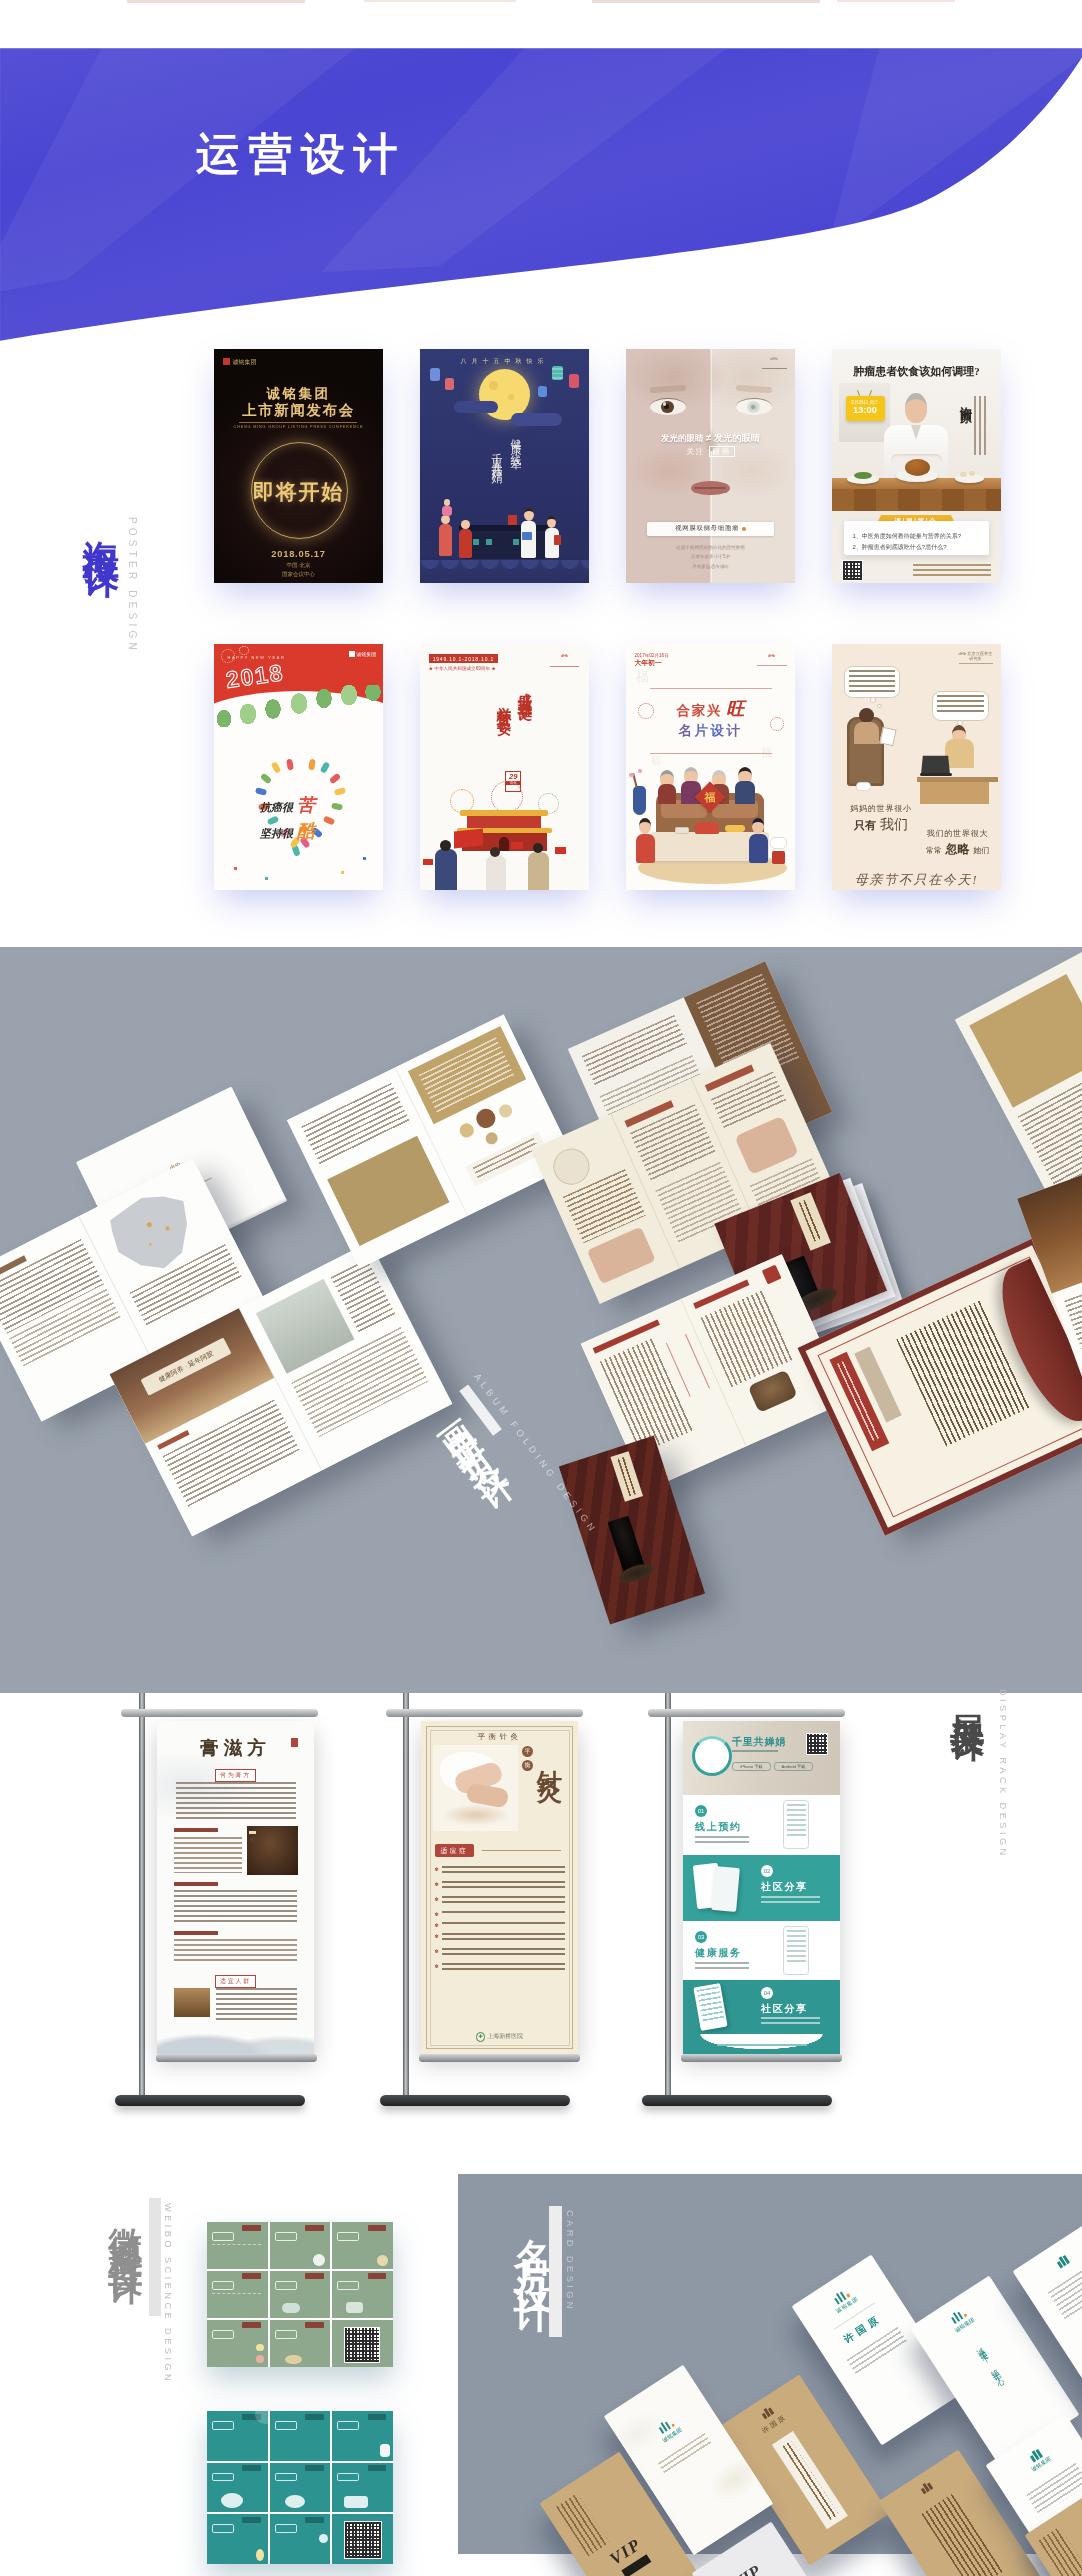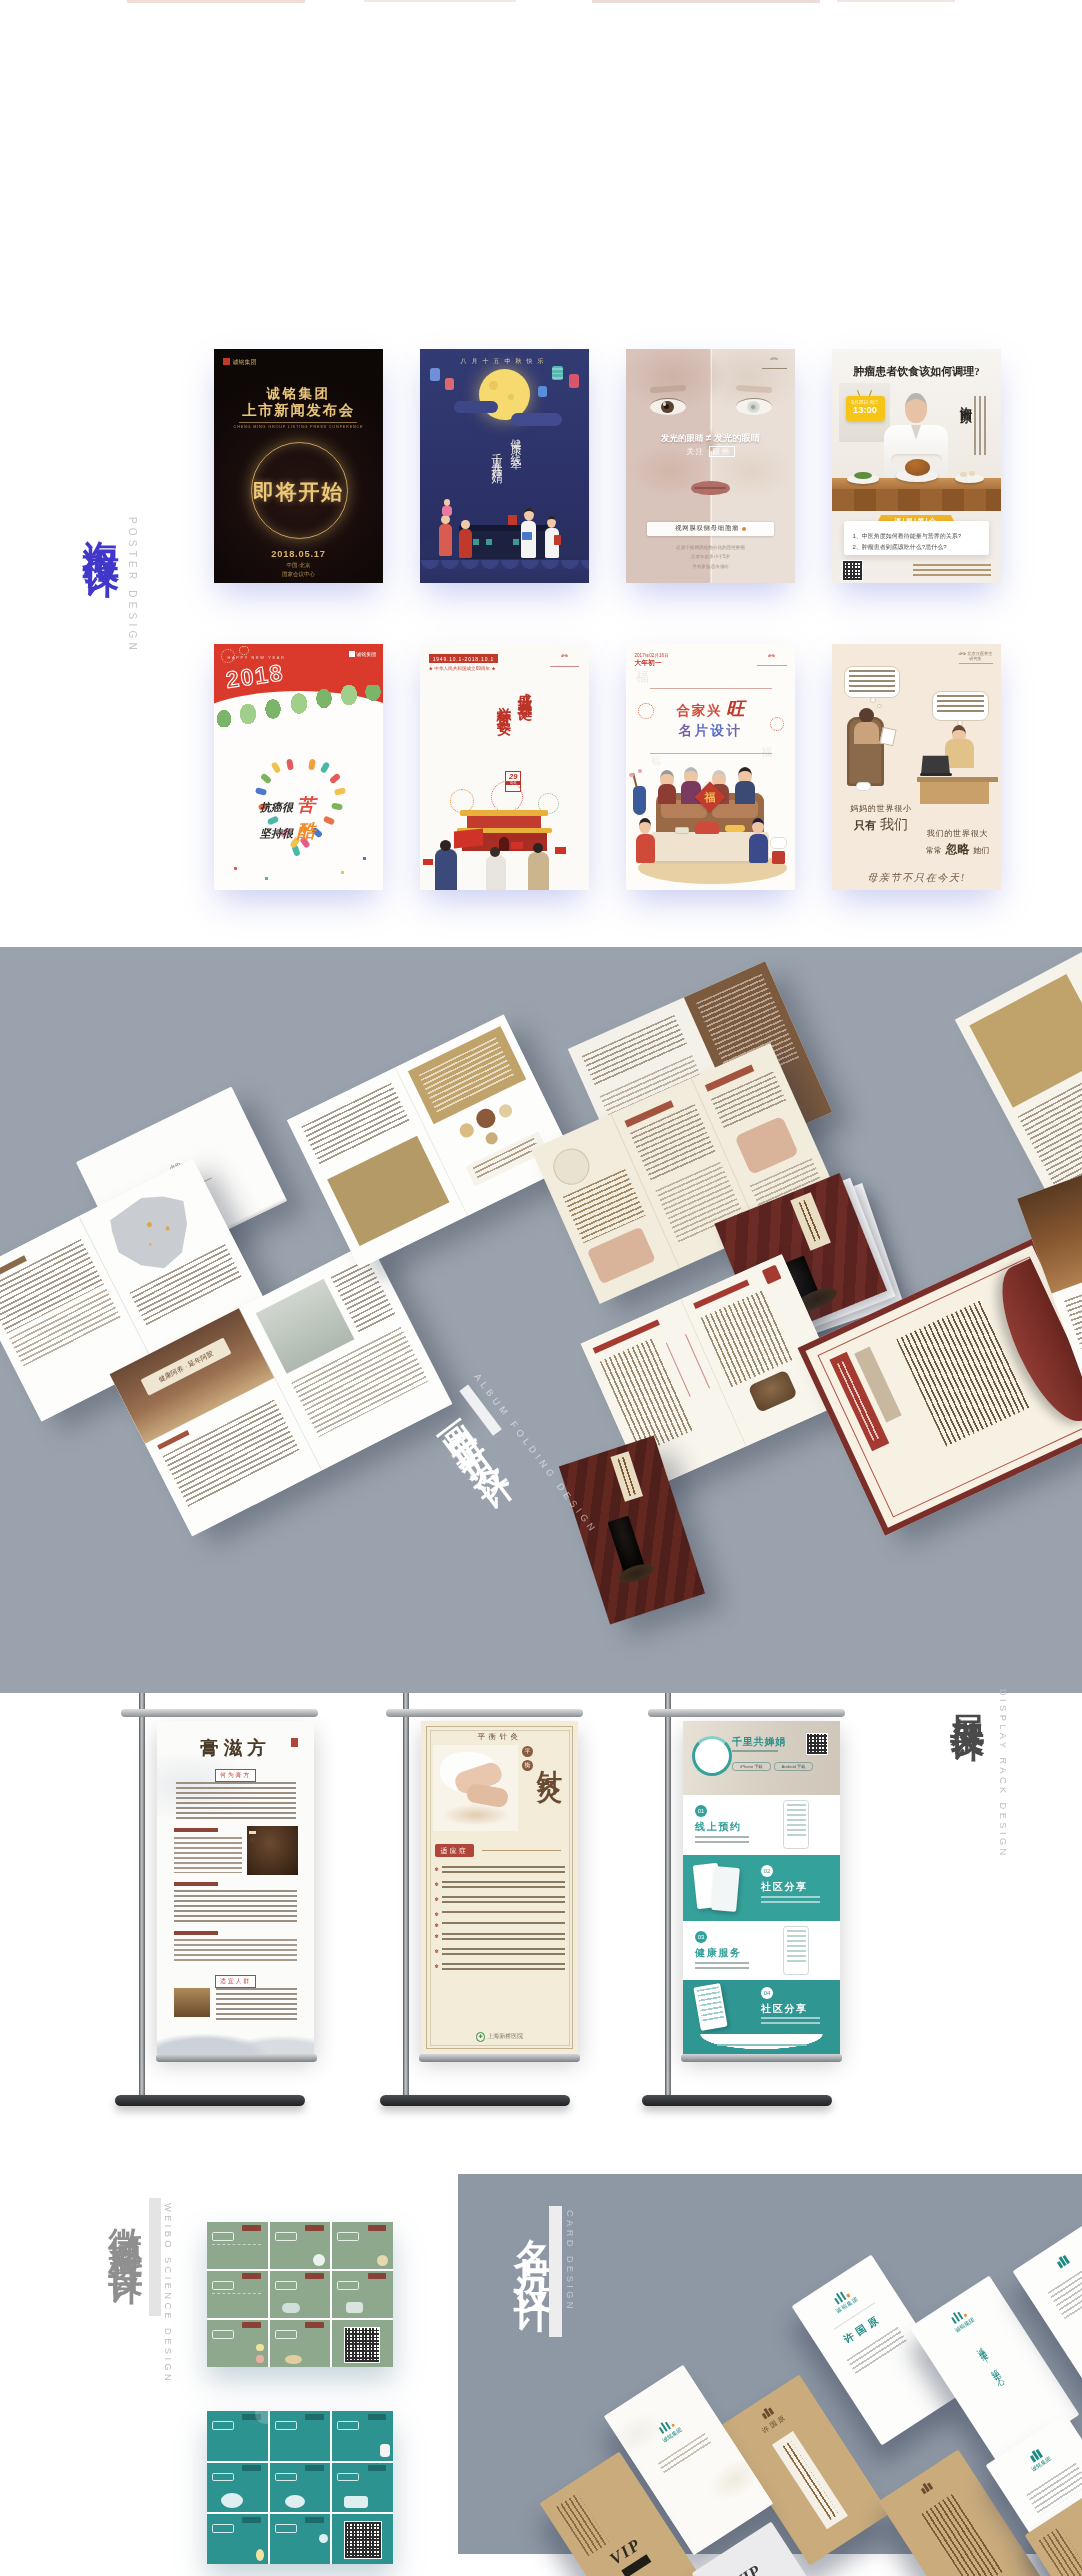--- a/index.html
+++ b/index.html
@@ -45,20 +45,39 @@
 
 <div class="page">
 
   <div class="abs" style="left:0;top:0;width:1082px;height:3.4px">
     <div class="abs" style="left:127px;top:0;width:178px;height:2.5px;background:#f2dcd8"></div>
     <div class="abs" style="left:364px;top:0;width:152px;height:1.7px;background:#f5e6e2"></div>
     <div class="abs" style="left:592px;top:0;width:228px;height:2.5px;background:#eedcd8"></div>
     <div class="abs" style="left:837px;top:0;width:118px;height:1.7px;background:#f2e4e0"></div>
   </div>
 
+  <div class="abs" style="left:0;top:0;width:1082px;height:355px">
+    <svg width="1082" height="355" viewBox="0 0 1280 420">
+      <path d="M0,57 L1280,57 L1280,68 C1240,130 1180,196 1090,240 C950,302 500,322 0,403 Z" fill="#4a45d2"></path>
+      <path d="M0,57 L1280,57 L1280,68 C1240,130 1180,196 1090,240 C950,302 500,322 0,403 Z" fill="url(#hstripes)" opacity="0.6"></path>
+      <defs>
+        <linearGradient id="hstripes" x1="0" y1="0" x2="1" y2="1">
+          <stop offset="0" stop-color="#ffffff" stop-opacity="0.10"></stop>
+          <stop offset="0.25" stop-color="#ffffff" stop-opacity="0"></stop>
+          <stop offset="0.5" stop-color="#ffffff" stop-opacity="0.08"></stop>
+          <stop offset="0.75" stop-color="#ffffff" stop-opacity="0"></stop>
+          <stop offset="1" stop-color="#ffffff" stop-opacity="0.10"></stop>
+        </linearGradient>
+      </defs>
+      <polygon points="120,57 420,57 80,330 0,345 0,290" fill="#ffffff" opacity="0.05"></polygon>
+      <polygon points="620,57 860,57 520,315 380,322" fill="#ffffff" opacity="0.05"></polygon>
+      <polygon points="1040,57 1280,57 1280,68 980,290" fill="#ffffff" opacity="0.05"></polygon>
+    </svg>
+    <div class="abs" style="left:196px;top:125px;width:220px;font-size:44px;font-weight:bold;color:#fff;letter-spacing:8.5px">运营设计</div>
+  </div>
 
   <div class="vcn abs" style="left:76px;top:512px;font-size:36px;letter-spacing:6.8px;color:#4237cb;font-weight:bold">海报设计</div>
   <div class="ven abs" style="left:127px;top:517px;font-size:10px;letter-spacing:4.2px;color:#c6c6c6">POSTER DESIGN</div>
 
   <div class="poster" style="left:214px;top:349px;height:234px;background:radial-gradient(circle at 50% 62%,#261412,#0d0706 72%)">
     <div class="abs" style="left:8.5px;top:8.5px;display:flex;gap:2.5px">
       <div style="width:7.6px;height:7.6px;background:#c0392b"></div>
       <span style="font-size:6px;color:#d7b36a">诚铭集团</span>
     </div>
     <div class="abs" style="left:0;top:36px;width:169px;text-align:center;font-size:13.5px;font-weight:bold;color:#e9c47c;letter-spacing:2.5px">诚铭集团</div>
@@ -403,21 +422,21 @@
       </div>
     </div>
     <div class="abs" style="left:85px;top:184px;width:81px;text-align:center">
       <div class="serif" style="font-size:8px;color:#5a4632;letter-spacing:0.8px">我们的世界很大</div>
       <div style="margin-top:1.7px">
         <span class="serif" style="font-size:8px;color:#5a4632">常常</span>
         <span class="serif" style="font-size:12px;font-weight:bold;color:#4a3a28">忽略</span>
         <span class="serif" style="font-size:8px;color:#5a4632">她们</span>
       </div>
     </div>
-    <div class="abs serif" style="left:0;top:227px;width:169px;text-align:center;font-size:10px;font-style:italic;color:#6b5540;letter-spacing:1.7px">母亲节不只在今天!</div>
+    <div class="abs serif" style="left:0;top:227px;width:169px;text-align:center;font-size:13px;font-style:italic;color:#6b5540;letter-spacing:1.7px">母亲节不只在今天!</div>
   </div>
 
   <div class="abs" style="left:0;top:947px;width:1082px;height:747px;background:#9aa3ad;overflow:hidden">
 
     <div class="mock" style="left:95px;top:171px;width:173px;height:127px;transform:rotate(-26deg);border-radius:1.7px">
       <div style="position:absolute;left:73px;top:44px;width:29px;height:22px;border-bottom:0.8px solid #9a7a52;text-align:center;font-size:6px;color:#8a6a42">dHb</div>
       <div class="ln" style="position:absolute;left:59px;top:73px;width:56px;--lc:#c0aa88;height:0.8px"></div>
       <div style="position:absolute;left:0;bottom:0;width:100%;height:4.2px;background:linear-gradient(180deg,transparent,#d8d8d4)"></div>
     </div>
 

